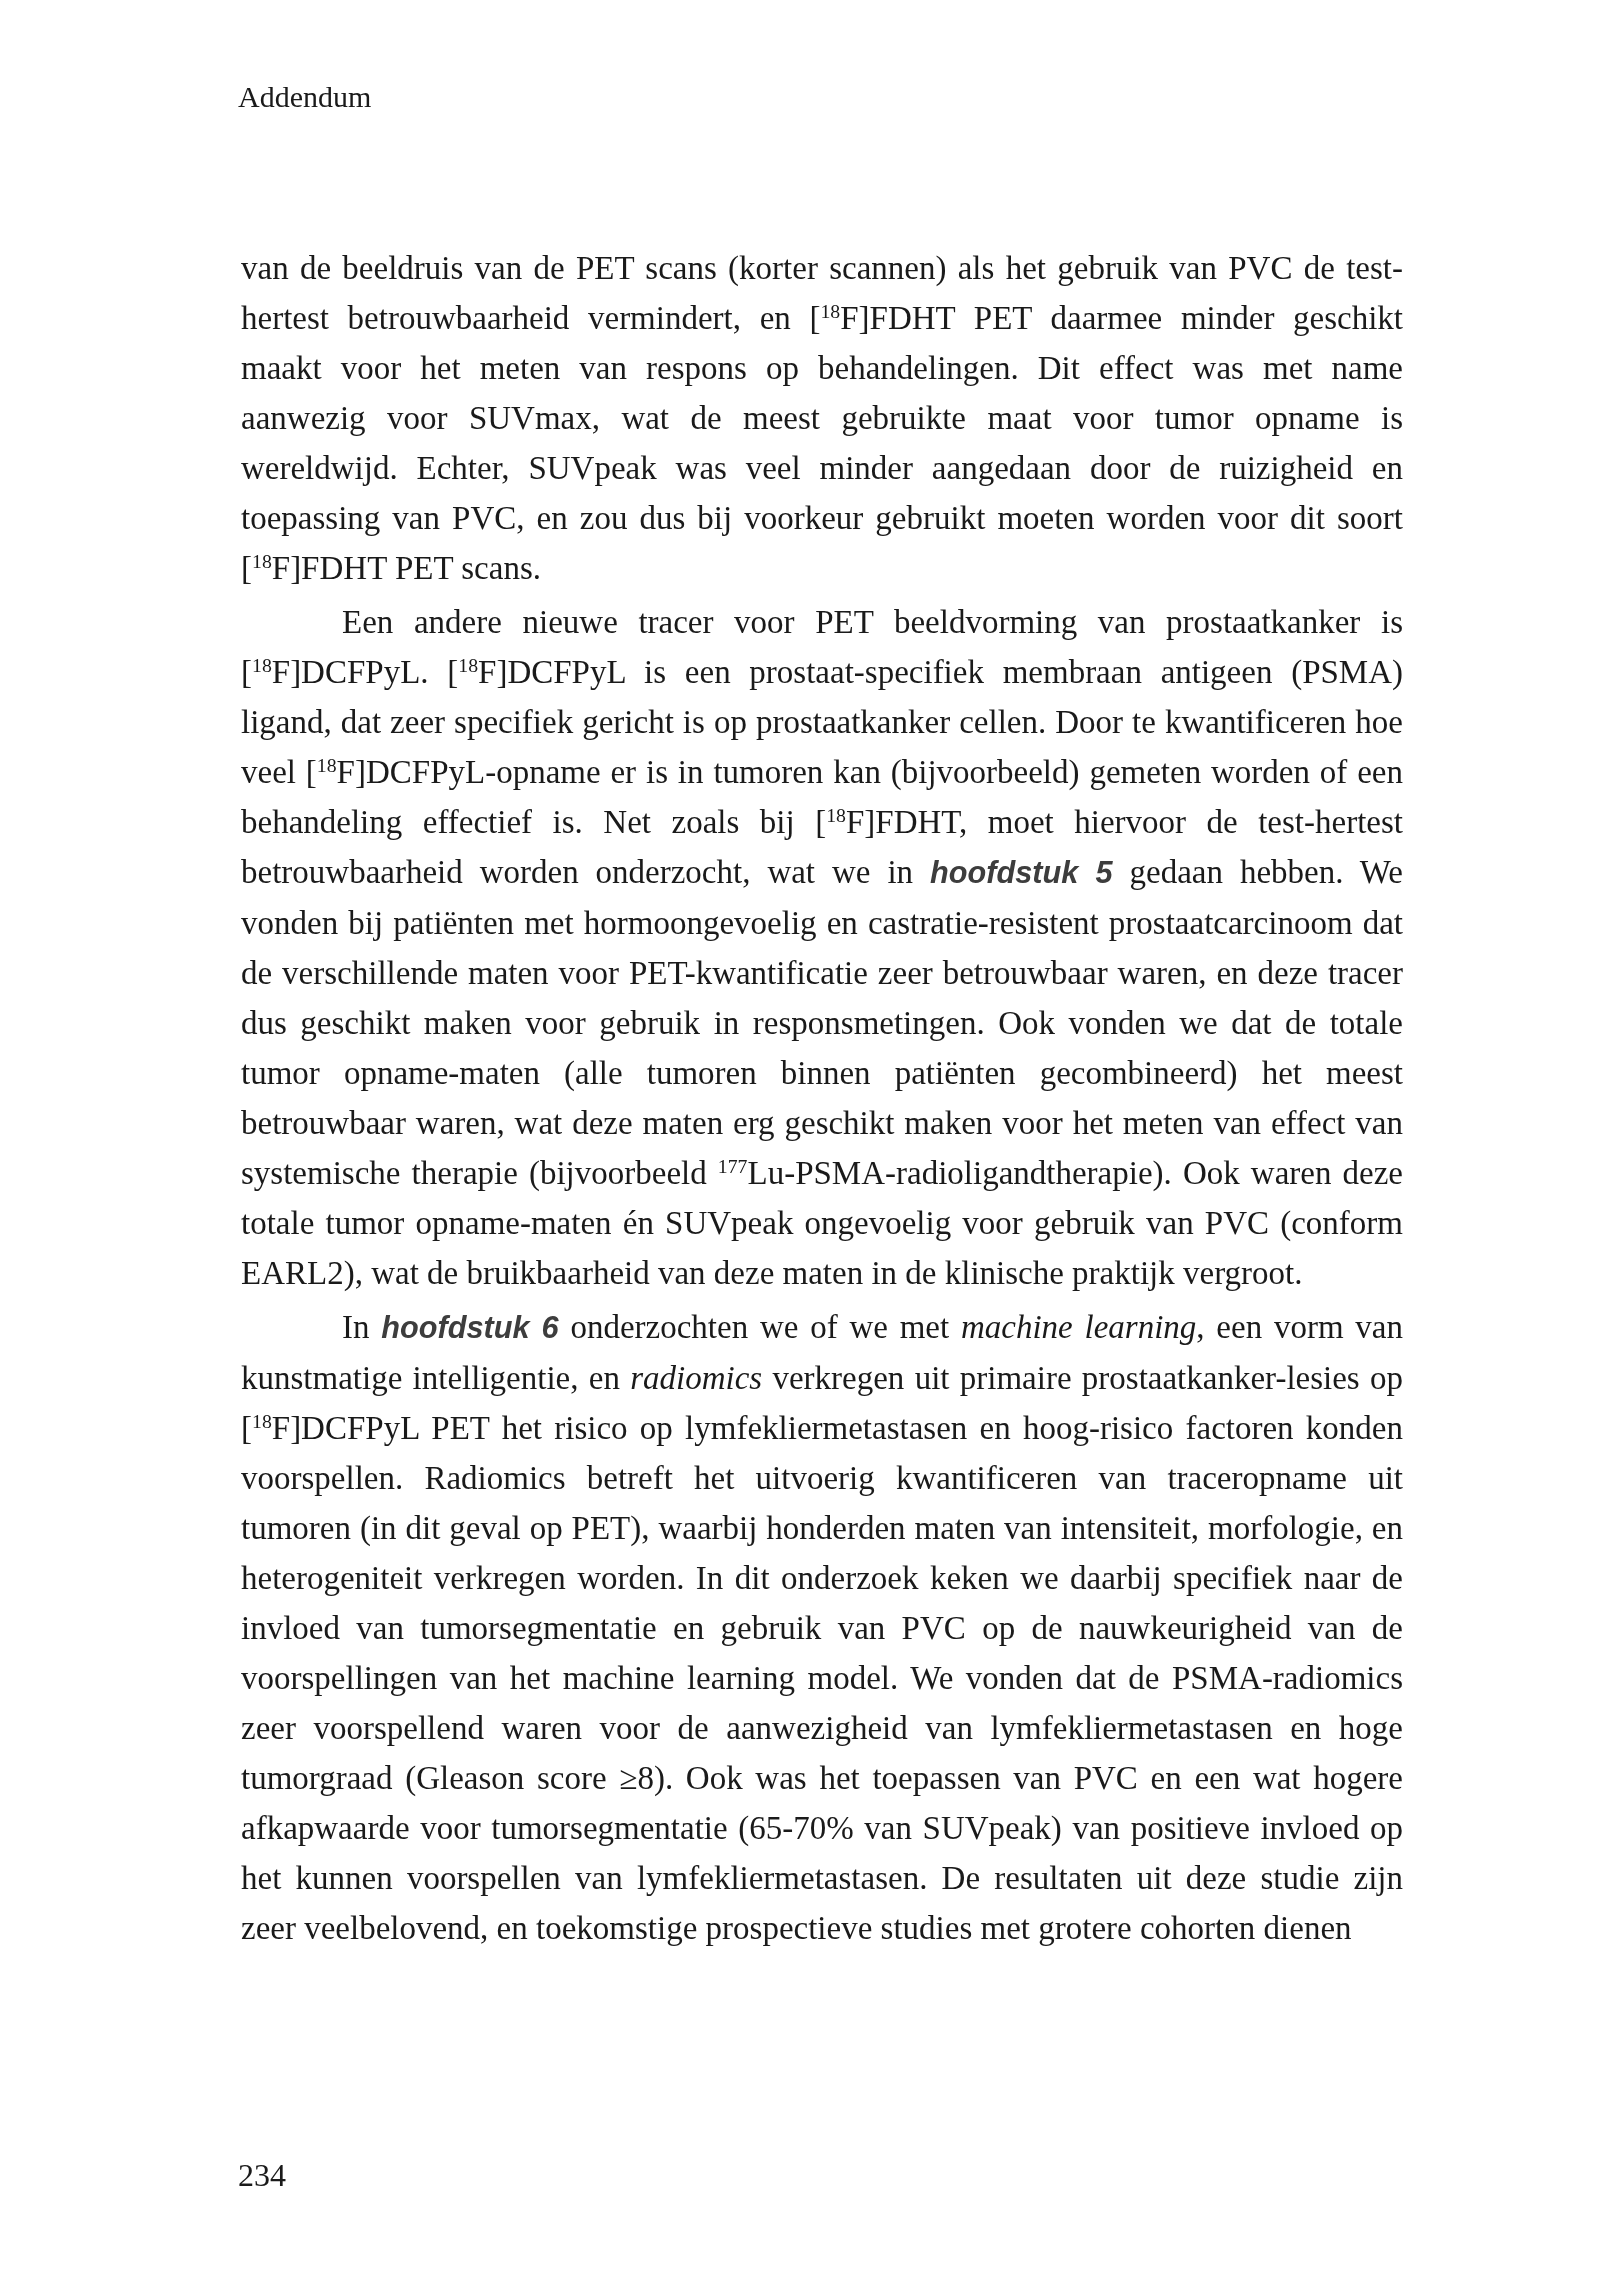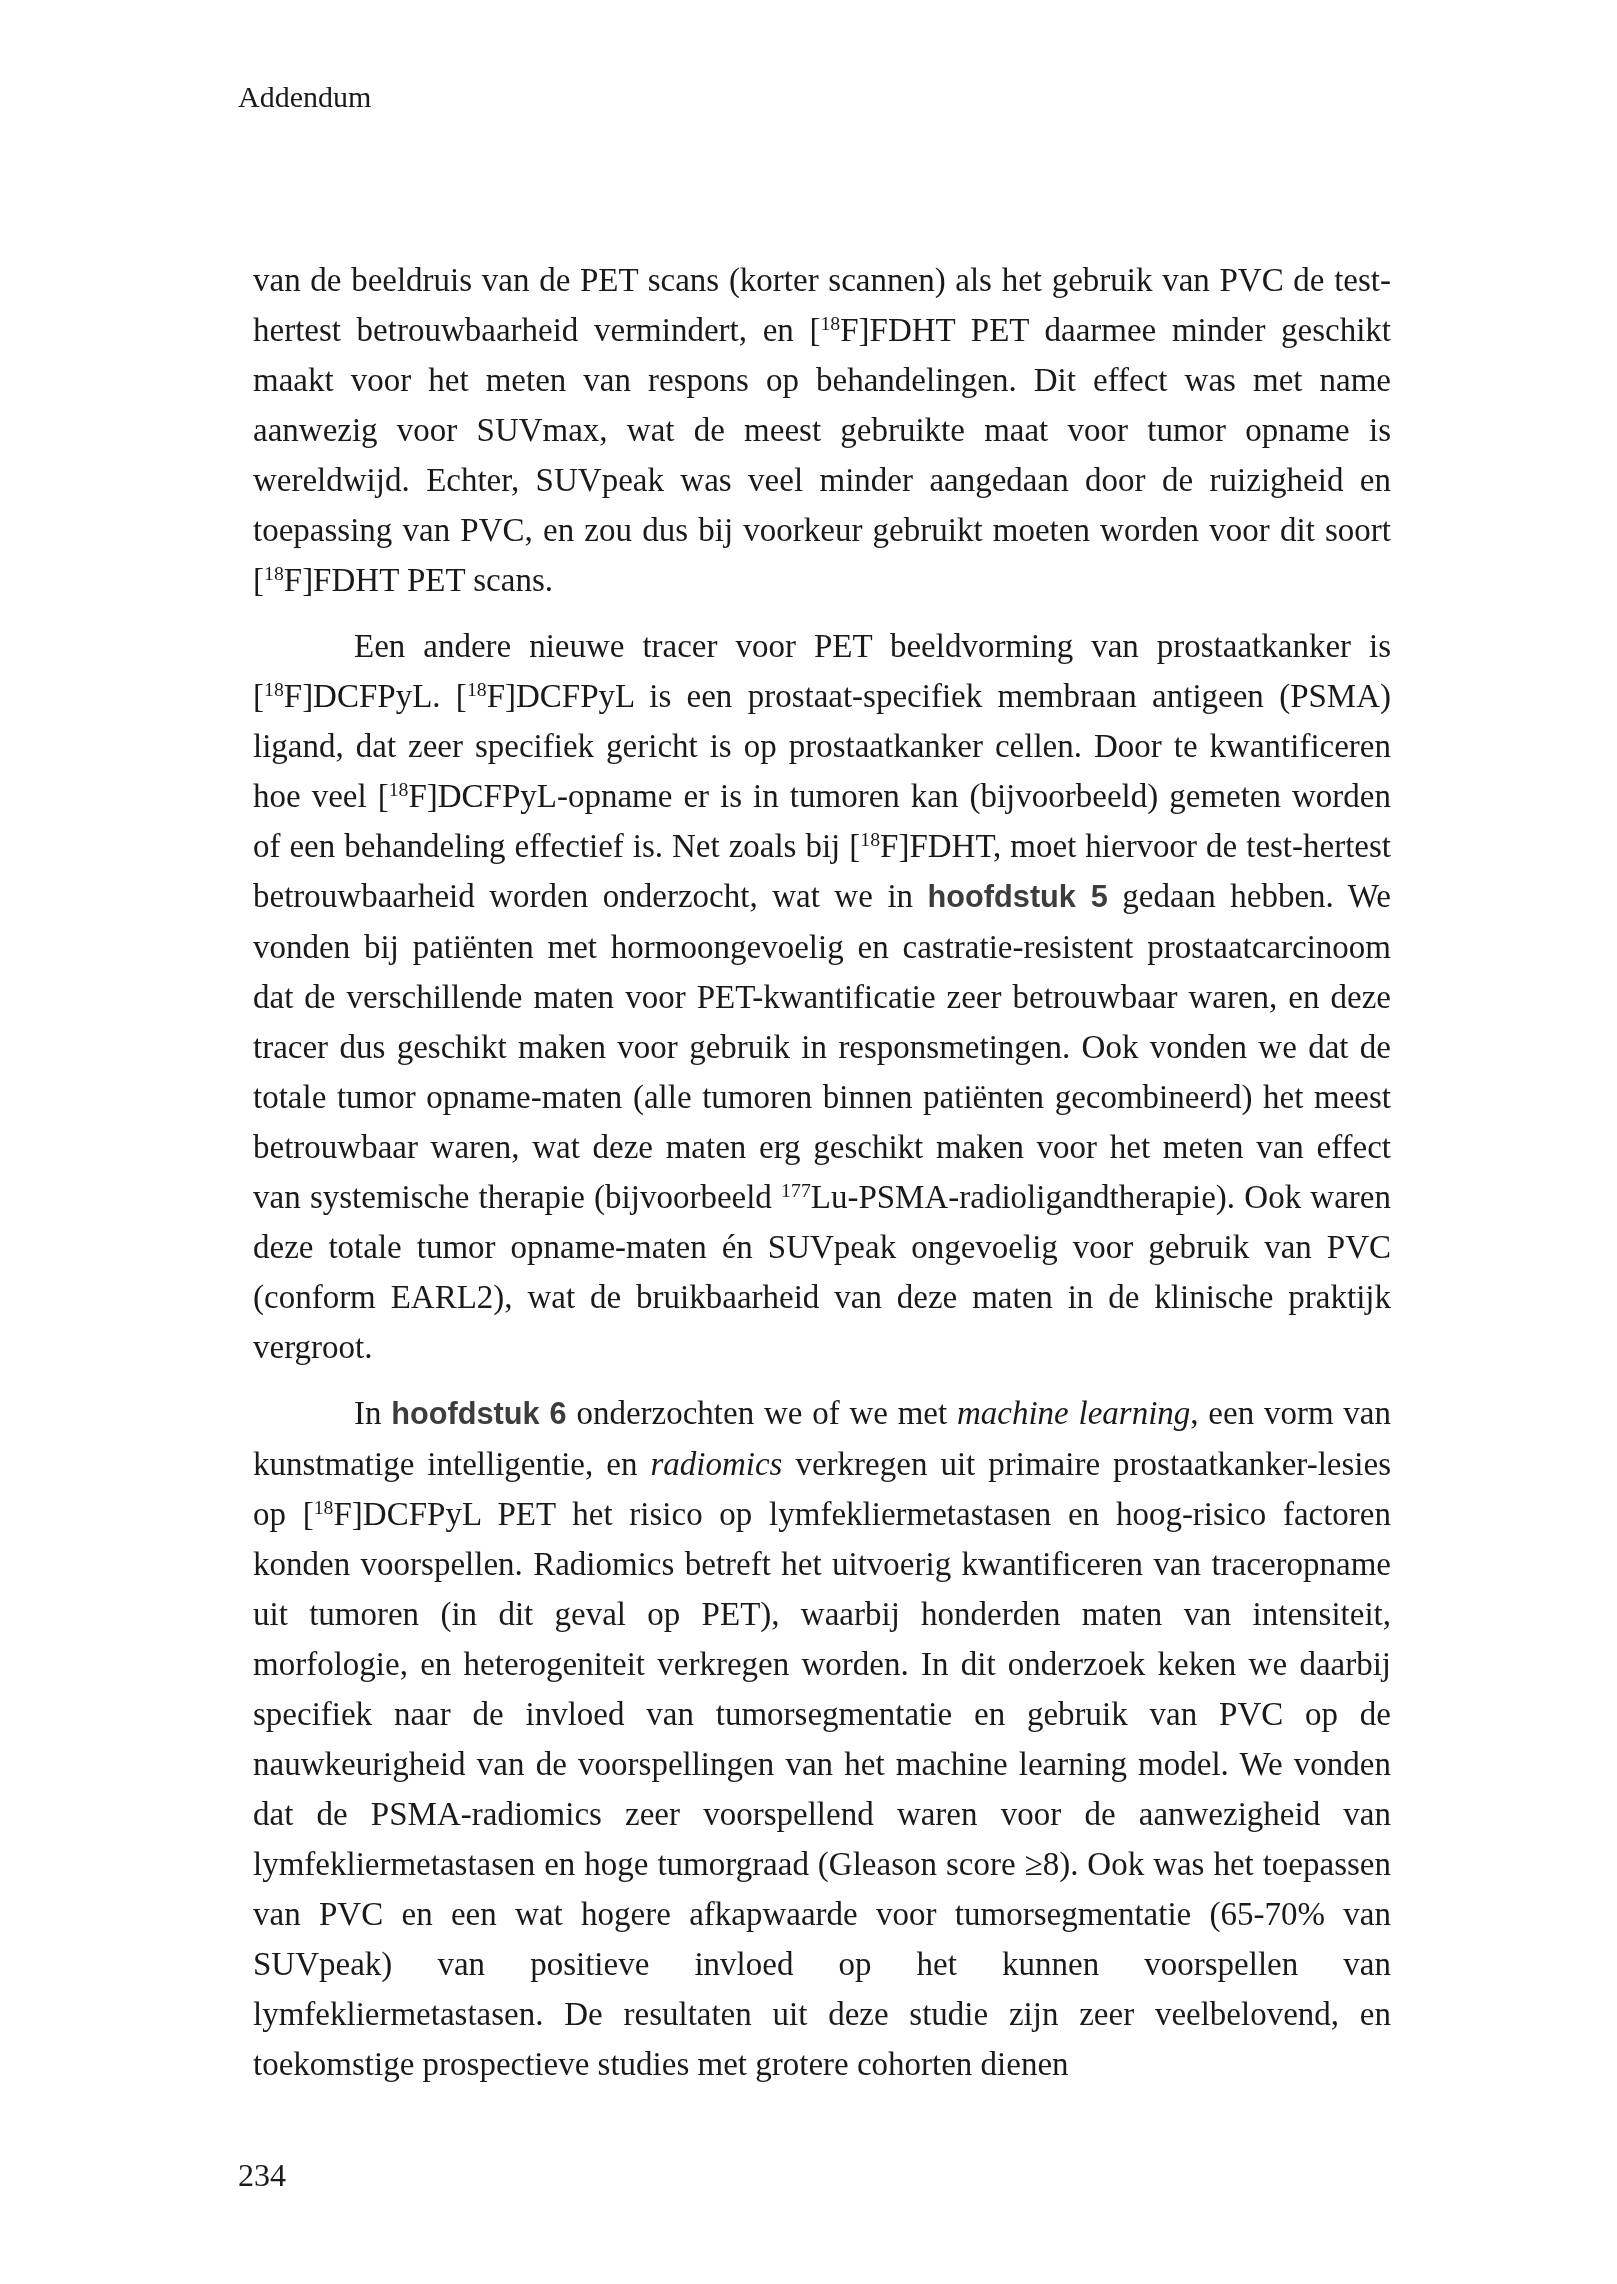--- a/index.html
+++ b/index.html
@@ -28,35 +28,36 @@
     position: absolute;
     left: 237px;
     top: 239px;
     width: 1170px;
     font-size: 33px;
     line-height: 50px;
     text-align: justify;
     hyphens: none;
   }
   .para {
-    margin: 16px;
+    margin: 4px;
     padding: 0;
   }
   .para.indent {
     text-indent: 101px;
   }
   .run-normal { }
   .run-italic {
     font-style: italic;
   }
   .run-bold {
     font-family: "Liberation Sans", "DejaVu Sans", sans-serif;
     font-weight: bold;
     color: var(--chapter, #3d3d3d);
     font-size: 0.93em;
+    font-style: italic;
   }
   .run-sup {
     font-size: 60%;
     position: relative;
     top: -0.55em;
     line-height: 0;
   }
   .page-number {
     position: absolute;
     left: 238px;

